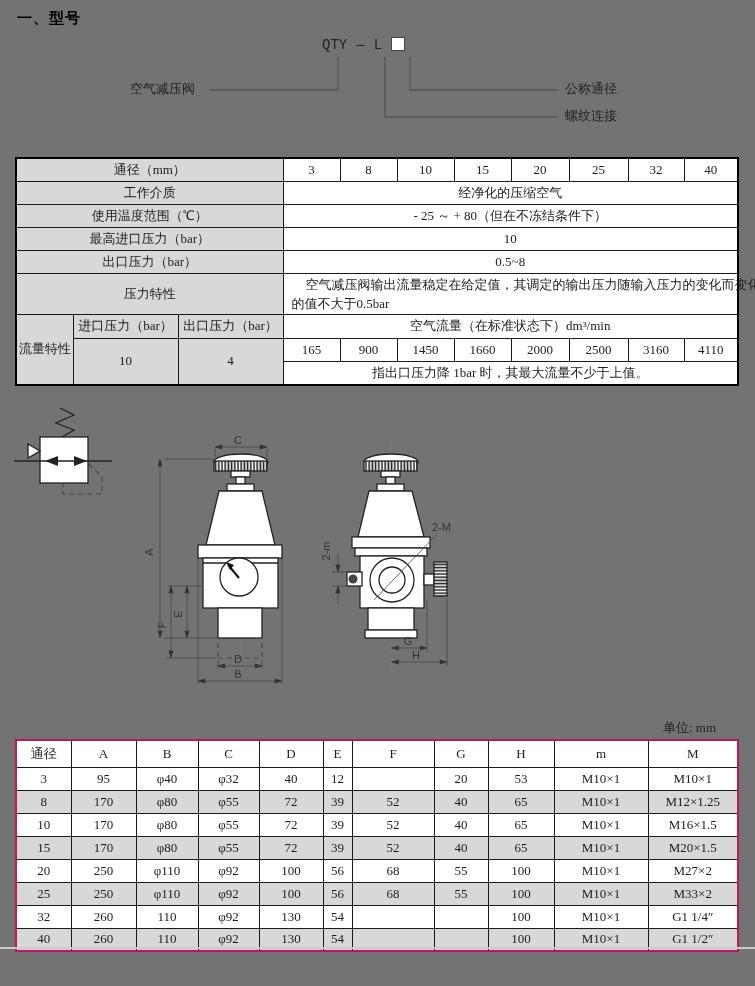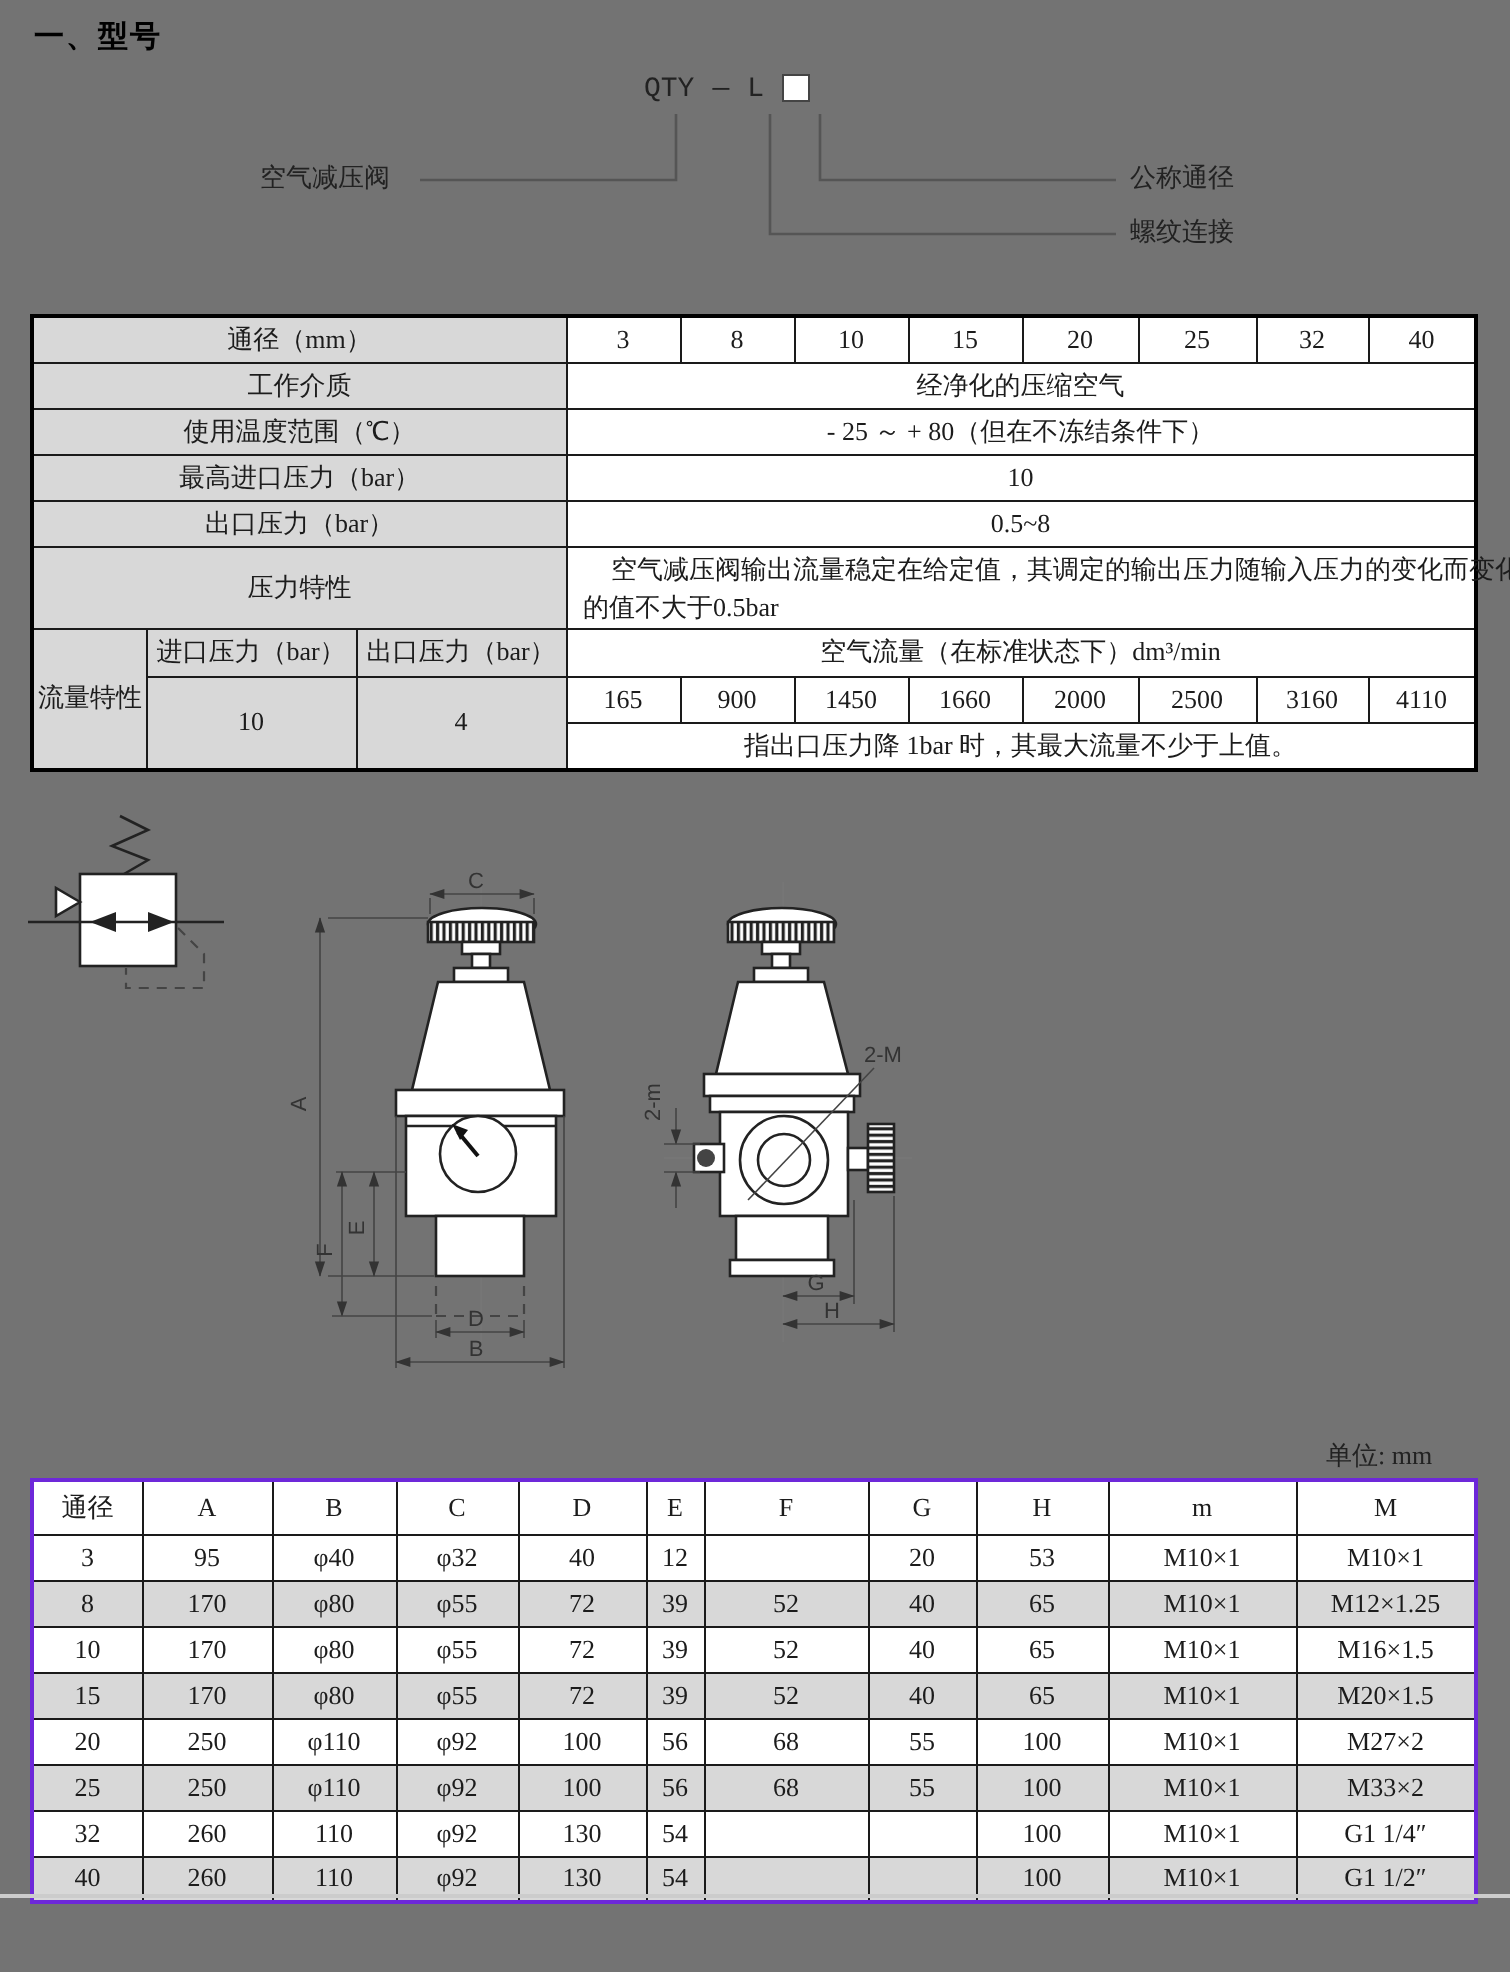--- a/index.html
+++ b/index.html
@@ -26,21 +26,21 @@
   td{border:1px solid #1a1a1a;font-size:13px;text-align:center;vertical-align:middle;
      padding:0 2px;overflow:visible;white-space:nowrap;}
   .g{background:#d8d8d8;}
   #params{position:absolute;left:15px;top:157px;width:722px;border:2px solid #000;}
   #params tr{height:23px;}
   #params tr.prow{height:41px;}
   #params tr.subhead{height:24px;}
   #params tr.noterow{height:24px;}
   .pval-inner{width:472px;margin-left:6px;text-align:left;text-indent:14px;
       line-height:19px;white-space:normal;font-size:13px;}
-  #dims{position:absolute;left:15px;top:739px;width:722px;border:2px solid #6d28d9;}
+  #dims{position:absolute;left:15px;top:739px;width:722px;border:2px solid #be185d;}
   #dims tr{height:23px;}
   #dims tr.headrow{height:27px;}
   .stripe td{background:#d8d8d8;}
   .unit{position:absolute;left:663px;top:719px;font-size:13px;color:#222;}
 
   
   #draw-svg{position:absolute;left:0;top:405px;}
   .ln{stroke:#222;stroke-width:1.3;fill:none;}
   .fw{fill:#fff;}
   .tn{stroke:#444;stroke-width:0.8;fill:none;}

